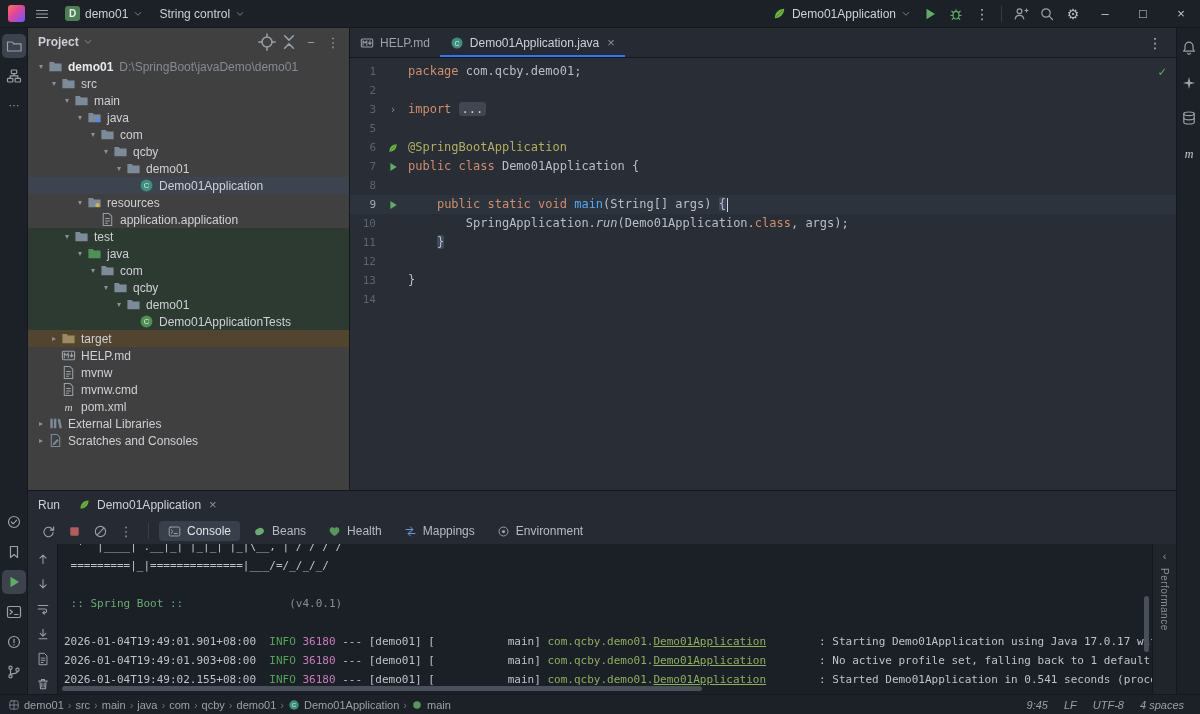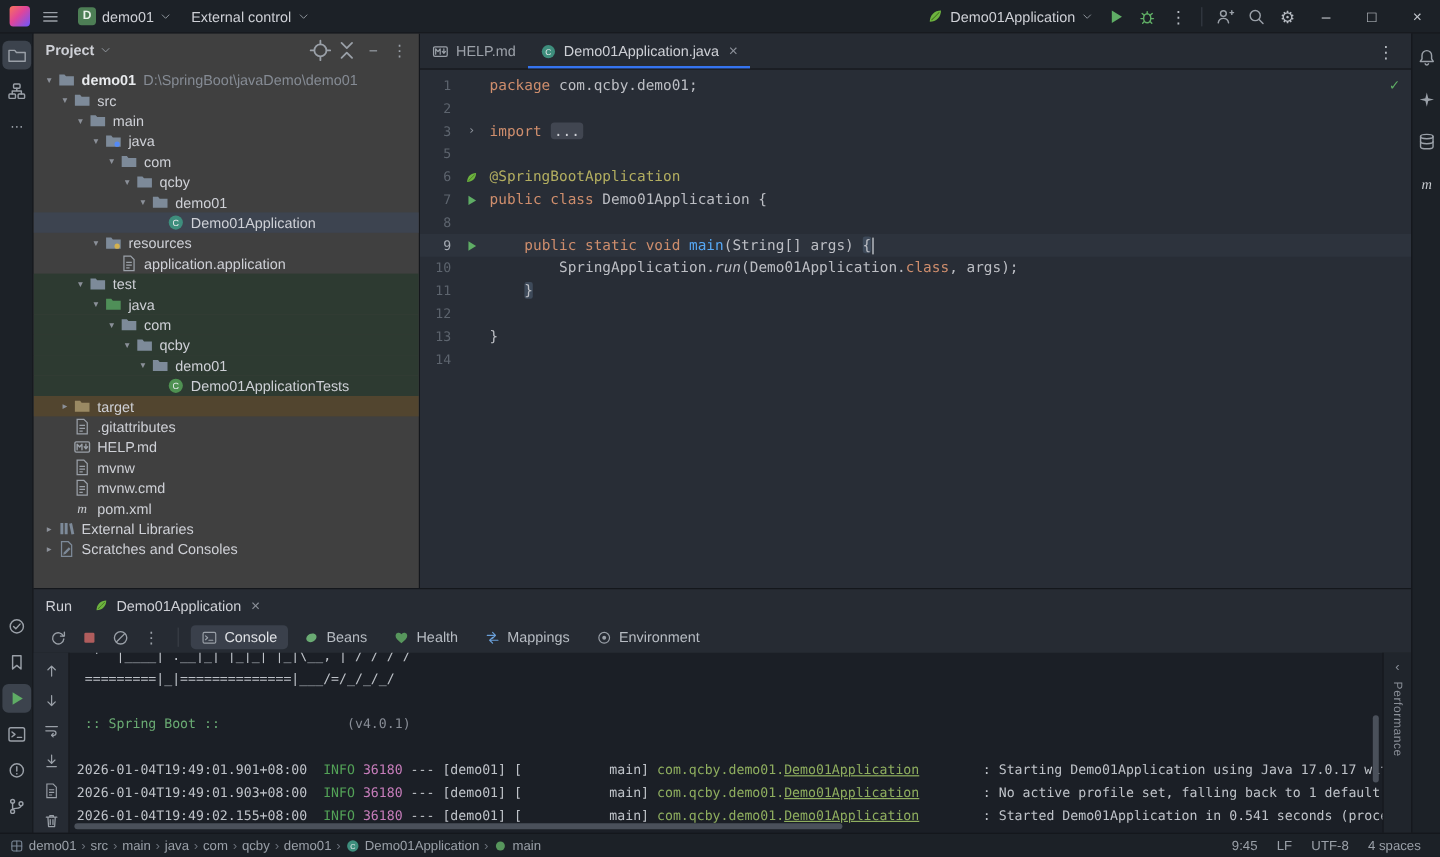--- a/index.html
+++ b/index.html
@@ -123,21 +123,21 @@
   .perf-chev { color:#8b9099; font-size:11px; }
   .perf-text { writing-mode:vertical-rl; font-size:10px; color:#8a8f98; letter-spacing:.5px; }
 
   
   #status-bar { height:20px; background:#1c2127; border-top:1px solid #14171c; display:flex; align-items:center; padding:0 8px; font-size:11px; color:#9aa0a8; flex:none; }
   #breadcrumbs { display:flex; align-items:center; gap:4px; overflow:hidden; white-space:nowrap; }
   .crumb { display:inline-flex; align-items:center; gap:4px; }
   .crumb .icon { width:12px; height:12px; }
   .crumb-sep { color:#6b717a; }
   #status-right { margin-left:auto; display:flex; align-items:center; }
-  .sb-item { padding:0 8px; }
+  .sb-item { padding:0 8px;font-style:italic; }
 </style>
 </head>
 <body>
 
 <div id="app">
 
   <header id="titlebar">
     <div class="tb-left">
       <span class="logo"></span>
       <span class="tb-btn">
@@ -150,21 +150,21 @@
       <span class="tb-widget">
         <span class="proj-avatar">D</span>
         <span>demo01</span>
         <span class="icon chev">
             <svg viewBox="0 0 16 16" width="100%" height="100%" fill="none" stroke="#9aa0a8" stroke-width="1.2" stroke-linecap="round" stroke-linejoin="round">
               <path d="M3.5 5.5L8 10l4.5-4.5"></path>
             </svg>
           </span>
       </span>
       <span class="tb-widget">
-        <span>External control</span>
+        <span>String control</span>
         <span class="icon chev">
             <svg viewBox="0 0 16 16" width="100%" height="100%" fill="none" stroke="#9aa0a8" stroke-width="1.2" stroke-linecap="round" stroke-linejoin="round">
               <path d="M3.5 5.5L8 10l4.5-4.5"></path>
             </svg>
           </span>
       </span>
     </div>
     <div class="tb-right">
       <span class="tb-widget">
         <span class="icon">
@@ -482,30 +482,20 @@
                 <span class="tree-label">Demo01ApplicationTests</span>
               </div>
               <div class="tree-row bg-excluded" style="padding-left: 19px;">
                 <span class="tree-chev">▸</span>
                 <span class="icon">
                   <svg viewBox="0 0 16 16" width="100%" height="100%">
                     <path d="M1.5 3.2h4.6l1.4 1.7h7V13h-13z" fill="#9a8963"></path>
                   </svg>
                 </span>
                 <span class="tree-label">target</span>
-              </div>
-              <div class="tree-row" style="padding-left: 19px;">
-                <span class="tree-chev"></span>
-                <span class="icon">
-                  <svg viewBox="0 0 16 16" width="100%" height="100%">
-                    <path d="M3.5 1.5h6l3 3V14.5h-9z" fill="none" stroke="#9aa0a8" stroke-width="1.1"></path>
-                    <path d="M5.5 7h5M5.5 9.5h5M5.5 12h3" stroke="#9aa0a8" stroke-width="1.1" fill="none"></path>
-                  </svg>
-                </span>
-                <span class="tree-label">.gitattributes</span>
               </div>
               <div class="tree-row" style="padding-left: 19px;">
                 <span class="tree-chev"></span>
                 <span class="icon">
                   <svg viewBox="0 0 16 16" width="100%" height="100%" fill="none" stroke="#9aa0a8" stroke-width="1.2" stroke-linecap="round" stroke-linejoin="round">
                     <rect x="1.5" y="3.5" width="13" height="9" rx="1.2"></rect>
                     <path d="M3.5 10.5v-5L5.7 8l2.1-2.5v5M11.3 5.5v3.8M9.8 7.8l1.5 1.8 1.5-1.8"></path>
                   </svg>
                 </span>
                 <span class="tree-label">HELP.md</span>

